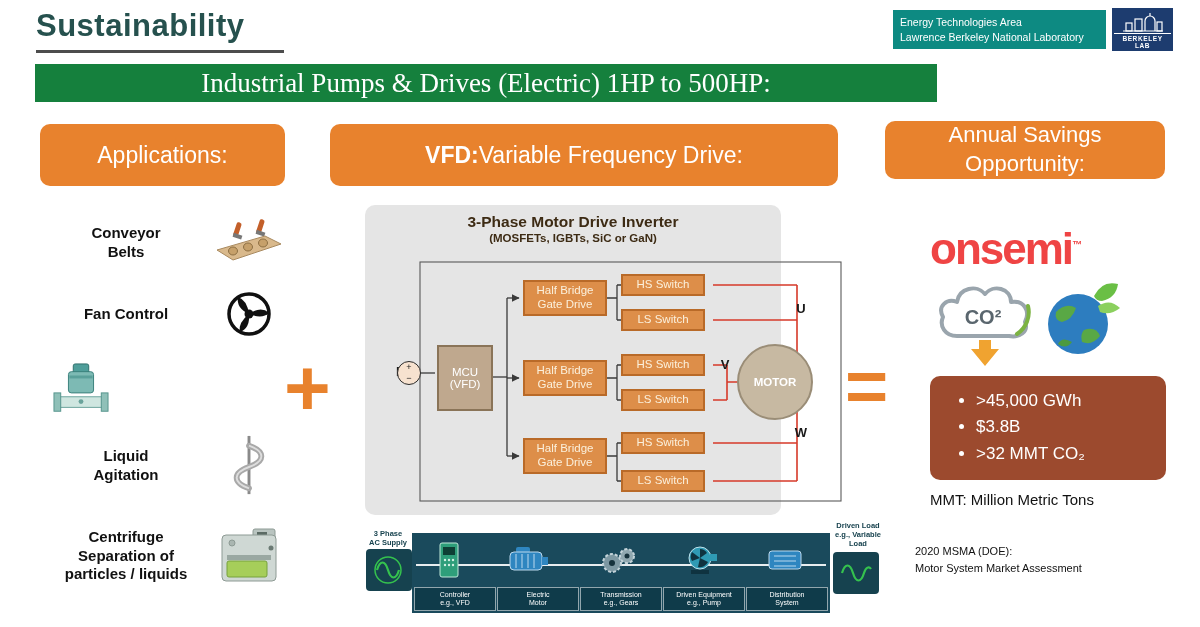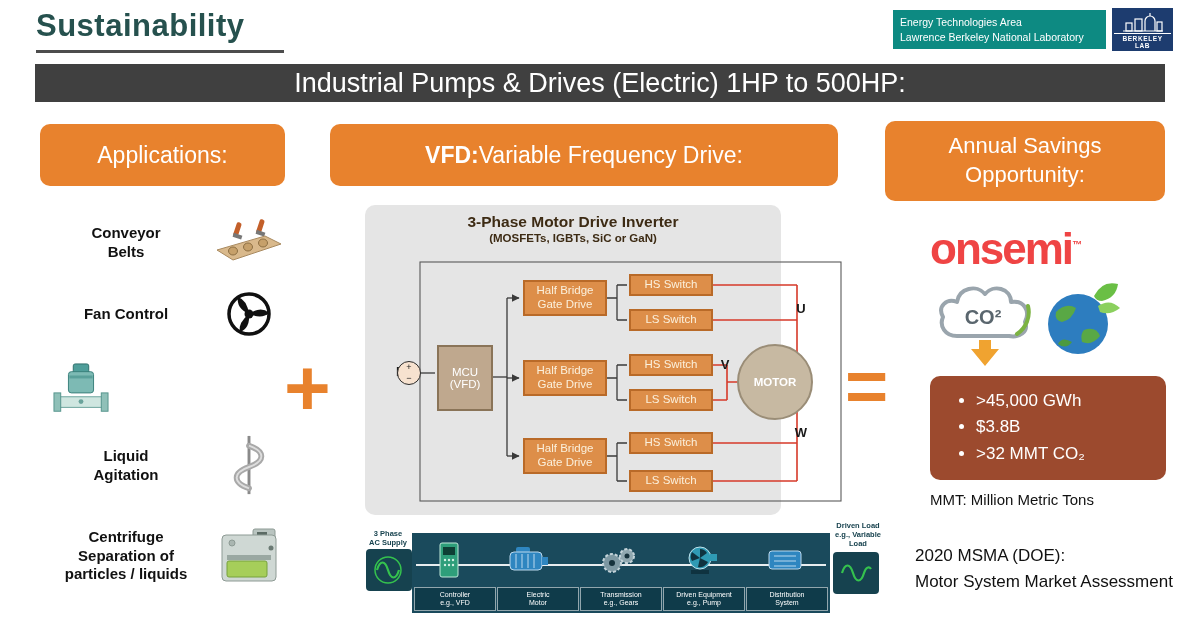--- a/index.html
+++ b/index.html
@@ -8,65 +8,65 @@
   .abs { position:absolute; }
   .prewrap { white-space:pre-line; }
   .center { display:flex; align-items:center; justify-content:center; text-align:center; }
 
   
   .page-title { left:36px; top:8px; font-size:31px; font-weight:bold; color:#26514e; letter-spacing:0.5px; }
   .title-rule { left:36px; top:50px; width:248px; height:3px; background:#4d4d4d; }
   .eta-badge { left:893px; top:10px; width:213px; height:39px; background:#0d8a82; color:#fff; font-size:10.5px; padding:5px 7px; line-height:1.4; }
   .lab-logo { left:1112px; top:8px; width:61px; height:43px; background:#1d3c6f; display:flex; flex-direction:column; align-items:center; justify-content:flex-end; padding:2px; }
   .lab-logo-text { color:#fff; font-size:6.5px; font-weight:bold; letter-spacing:0.6px; border-top:1px solid #fff; padding-top:1px; width:100%; text-align:center; }
-  .banner { left:35px; top:64px; width:1130px; height:38px; background:#404040; color:#fff; font-size:27px; }
+  .banner { left:35px; top:64px; width:902px; height:38px; background:#15803d; color:#fff; font-size:27px;font-family:Liberation Serif, serif; }
 
   
   .orange-header { background:#e8822d; border-radius:10px; color:#fff; }
   .hdr-apps { left:40px; top:124px; width:245px; height:62px; font-size:23px; }
   .hdr-vfd { left:330px; top:124px; width:508px; height:62px; font-size:23px; }
-  .hdr-sav { left:885px; top:121px; width:280px; height:80px; font-size:22px; line-height:1.3; }
+  .hdr-sav { left:885px; top:121px; width:280px; height:58px; font-size:22px; line-height:1.3; }
   .op { color:#e8822d; font-weight:bold; line-height:1; }
   .op-plus { left:284px; top:348px; font-size:80px; }
   .op-eq { left:845px; top:350px; font-size:74px; }
 
   
   .app-row { left:42px; width:246px; display:flex; align-items:center; }
   .app-label { flex:1; font-weight:bold; font-size:15px; text-align:center; line-height:1.25; color:#111; }
   .app-icon { width:78px; display:flex; align-items:center; justify-content:center; }
 
   
   .inv-panel { left:365px; top:205px; width:416px; height:310px; background:#e5e5e5; border-radius:10px; }
   .inv-title { left:0; right:0; top:8px; text-align:center; font-weight:bold; font-size:15.5px; color:#3d2b14; }
   .inv-sub { left:0; right:0; top:27px; text-align:center; font-weight:bold; font-size:11.5px; color:#3d2b14; }
   .obox { background:#dd8e49; border:2px solid #b96a28; color:#fbf0dc; font-size:11.5px; line-height:1.2; }
   .mcu { left:72px; top:140px; width:56px; height:66px; background:#bfa88e; border:2px solid #8a7458; color:#fff; font-size:11.5px; }
   .gd { left:158px; width:84px; height:36px; }
-  .sw { left:264px; width:84px; height:22px; }
+  .sw { left:256px; width:84px; height:22px; }
   .motor { left:372px; top:139px; width:76px; height:76px; border-radius:50%; background:#c7b9a2; border:2px solid #9a8d77; color:#fff; font-weight:bold; font-size:11.5px; }
   .phase { font-weight:bold; font-size:13px; color:#1a1a1a; width:20px; text-align:center; }
   .dc-lab { left:0; top:159px; width:30px; font-weight:bold; font-size:13px; text-align:center; color:#1a1a1a;padding-left:31px; }
   .dc-sym { left:32px; top:156px; width:24px; height:24px; border:1.6px solid #2a2a2a; border-radius:50%; background:#f7e2cf; display:flex; flex-direction:column; align-items:center; justify-content:space-between; font-size:9px; line-height:1; color:#1a1a1a; padding:1px 0; }
 
   
   .chain-panel { left:412px; top:533px; width:418px; height:80px; background:#1a4a5c; }
   .chain-icons { position:absolute; left:2px; right:2px; top:0; height:54px; display:flex; align-items:center; justify-content:space-around; }
   .chain-line { position:absolute; left:4px; right:4px; top:31px; height:2px; background:#fff; opacity:0.9; }
   .chain-labels { position:absolute; left:2px; right:2px; bottom:2px; height:24px; display:flex; gap:1px; }
   .chain-label { flex:1; border:1px solid rgba(255,255,255,0.55); background:#0f3b4a; color:#fff; font-size:7px; line-height:1.2; display:flex; align-items:center; justify-content:center; text-align:center; }
   .sine-box { width:46px; background:#16424f; border-radius:4px; display:flex; align-items:center; justify-content:center; }
   .tiny-lab { font-size:7.5px; font-weight:bold; color:#17424e; text-align:center; line-height:1.2; }
 
   
   .onsemi { left:930px; top:224px; width:200px; font-size:44px; font-weight:bold; color:#ef4444; letter-spacing:-2px; }
   .onsemi sup { font-size:10px; letter-spacing:0; vertical-align:super; }
   .sav-box { left:930px; top:376px; width:236px; height:104px; background:#9c4a2e; border-radius:10px; color:#fff; padding:12px 10px 10px 14px; }
   .sav-box ul { list-style:disc; margin-left:32px; font-size:17px; line-height:1.55; }
   .mmt-note { left:930px; top:491px; font-size:15px; color:#111; }
-  .source-note { left:915px; top:543px; font-size:17px; color:#111; line-height:1.5; }
+  .source-note { left:915px; top:543px; font-size:11px; color:#111; line-height:1.5; }
 </style>
 </head>
 <body>
 
 <div class="slide">
 
   <div class="abs page-title">Sustainability</div>
   <div class="abs title-rule"></div>
 
   <div class="abs eta-badge">

